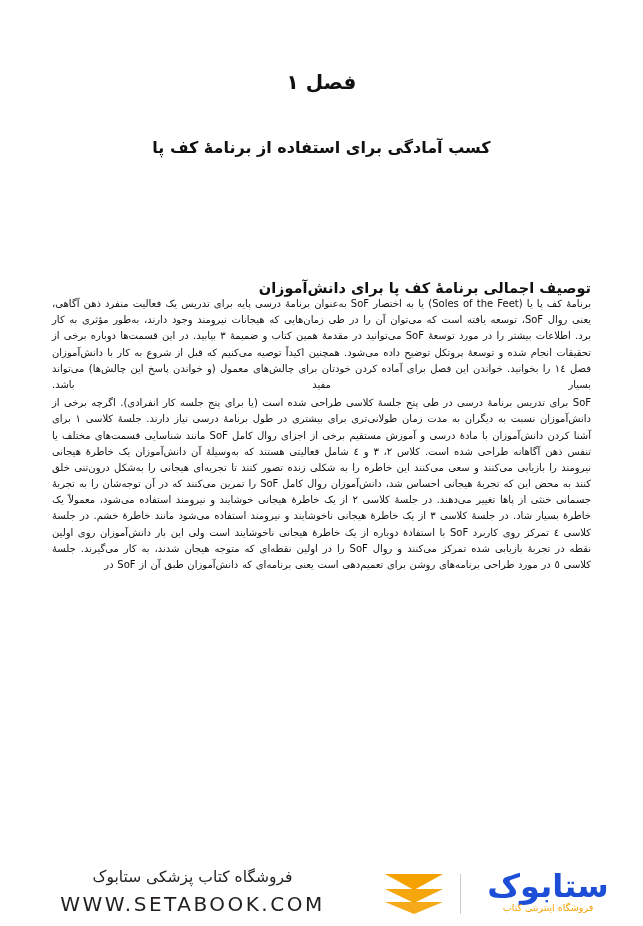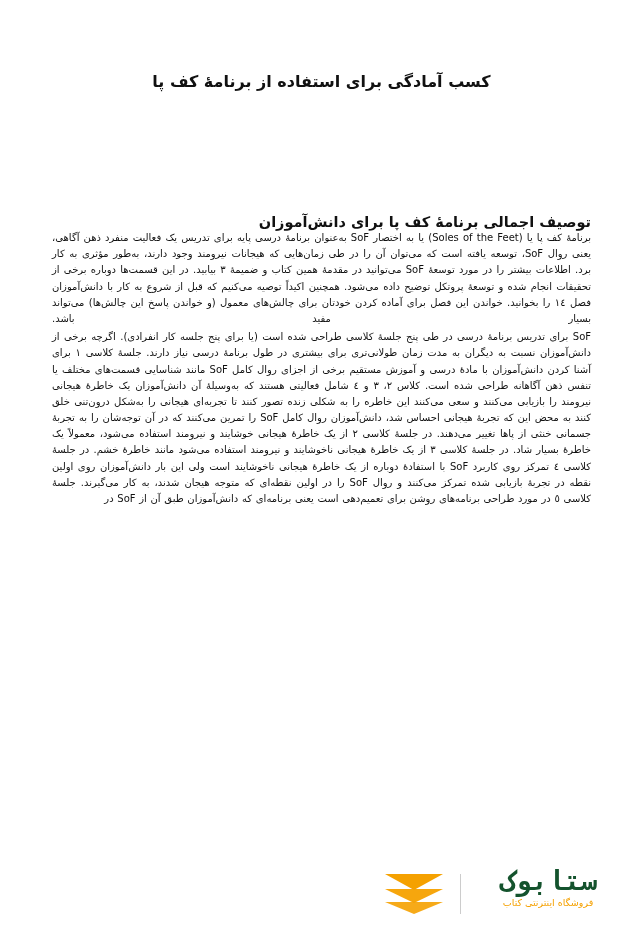--- a/index.html
+++ b/index.html
@@ -95,26 +95,25 @@
 
   .footer-logo-text {
     position: absolute;
     right: 20px;
     top: 8px;
     width: 150px;
     text-align: center;
     direction: rtl;
   }
   .logo-word {
-    font-size: 27px;
-    font-weight: bold;
-    color: #14532d;
+    font-size: 32px;
+    font-weight: bold;
+    color: #1d4ed8;
     letter-spacing: -1px;
     line-height: 1;
-    font-family: Liberation Mono, monospace;
   }
   .logo-sub {
     font-size: 9.5px;
     color: #f5a100;
     letter-spacing: 1px;
   }
 
   .footer-divider {
     position: absolute;
     right: 182px;
@@ -165,20 +164,21 @@
     direction: ltr;
   }
 </style>
 </head>
 <body>
 
 <div class="page">
 
   <div class="content">
 
+    <div class="chapter-label">فصل ۱</div>
 
     <div class="chapter-title">کسب آمادگی برای استفاده از برنامهٔ کف پا</div>
 
     <div class="section-heading">توصیف اجمالی برنامهٔ کف پا برای دانش‌آموزان</div>
 
     <p class="para">برنامهٔ کف پا یا (Soles of the Feet) یا به اختصار SoF به‌عنوان برنامهٔ درسی پایه برای تدریس یک فعالیت منفرد ذهن آگاهی، یعنی روال SoF، توسعه یافته است که می‌توان آن را در طی زمان‌هایی که هیجانات نیرومند وجود دارند، به‌طور مؤثری به کار برد. اطلاعات بیشتر را در مورد توسعهٔ SoF می‌توانید در مقدمهٔ همین کتاب و ضمیمهٔ ۳ بیابید. در این قسمت‌ها دوباره برخی از تحقیقات انجام شده و توسعهٔ پروتکل توضیح داده می‌شود. همچنین اکیداً توصیه می‌کنیم که قبل از شروع به کار با دانش‌آموزان فصل ۱٤ را بخوانید. خواندن این فصل برای آماده کردن خودتان برای چالش‌های معمول (و خواندن پاسخ این چالش‌ها) می‌تواند بسیار مفید باشد.</p>
 
     <p class="para last">SoF برای تدریس برنامهٔ درسی در طی پنج جلسهٔ کلاسی طراحی شده است (یا برای پنج جلسه کار انفرادی). اگرچه برخی از دانش‌آموزان نسبت به دیگران به مدت زمان طولانی‌تری برای بیشتری در طول برنامهٔ درسی نیاز دارند. جلسهٔ کلاسی ۱ برای آشنا کردن دانش‌آموزان با مادهٔ درسی و آموزش مستقیم برخی از اجزای روال کامل SoF مانند شناسایی قسمت‌های مختلف یا تنفس ذهن آگاهانه طراحی شده است. کلاس ۲، ۳ و ٤ شامل فعالیتی هستند که به‌وسیلهٔ آن دانش‌آموزان یک خاطرهٔ هیجانی نیرومند را بازیابی می‌کنند و سعی می‌کنند این خاطره را به شکلی زنده تصور کنند تا تجربه‌ای هیجانی را به‌شکل درون‌تنی خلق کنند به محض این که تجربهٔ هیجانی احساس شد، دانش‌آموزان روال کامل SoF را تمرین می‌کنند که در آن توجه‌شان را به تجربهٔ جسمانی خنثی از پاها تغییر می‌دهند. در جلسهٔ کلاسی ۲ از یک خاطرهٔ هیجانی خوشایند و نیرومند استفاده می‌شود، معمولاً یک خاطرهٔ بسیار شاد. در جلسهٔ کلاسی ۳ از یک خاطرهٔ هیجانی ناخوشایند و نیرومند استفاده می‌شود مانند خاطرهٔ خشم. در جلسهٔ کلاسی ٤ تمرکز روی کاربرد SoF با استفادهٔ دوباره از یک خاطرهٔ هیجانی ناخوشایند است ولی این بار دانش‌آموزان روی اولین نقطه در تجربهٔ بازیابی شده تمرکز می‌کنند و روال SoF را در اولین نقطه‌ای که متوجه هیجان شدند، به کار می‌گیرند. جلسهٔ کلاسی ٥ در مورد طراحی برنامه‌های روشن برای تعمیم‌دهی است یعنی برنامه‌ای که دانش‌آموزان طبق آن از SoF در</p>
   </div>
 
@@ -191,15 +191,19 @@
     </div>
 
     <div class="footer-divider"></div>
 
     <div class="footer-mark">
       <span class="chev c1"></span>
       <span class="chev c2"></span>
       <span class="chev c3"></span>
     </div>
 
+    <div class="footer-right-text">
+      <div class="shop-name">فروشگاه کتاب پزشکی ستابوک</div>
+      <div class="shop-url">WWW.SETABOOK.COM</div>
+    </div>
   </div>
 
 </div>
 
 </body></html>

